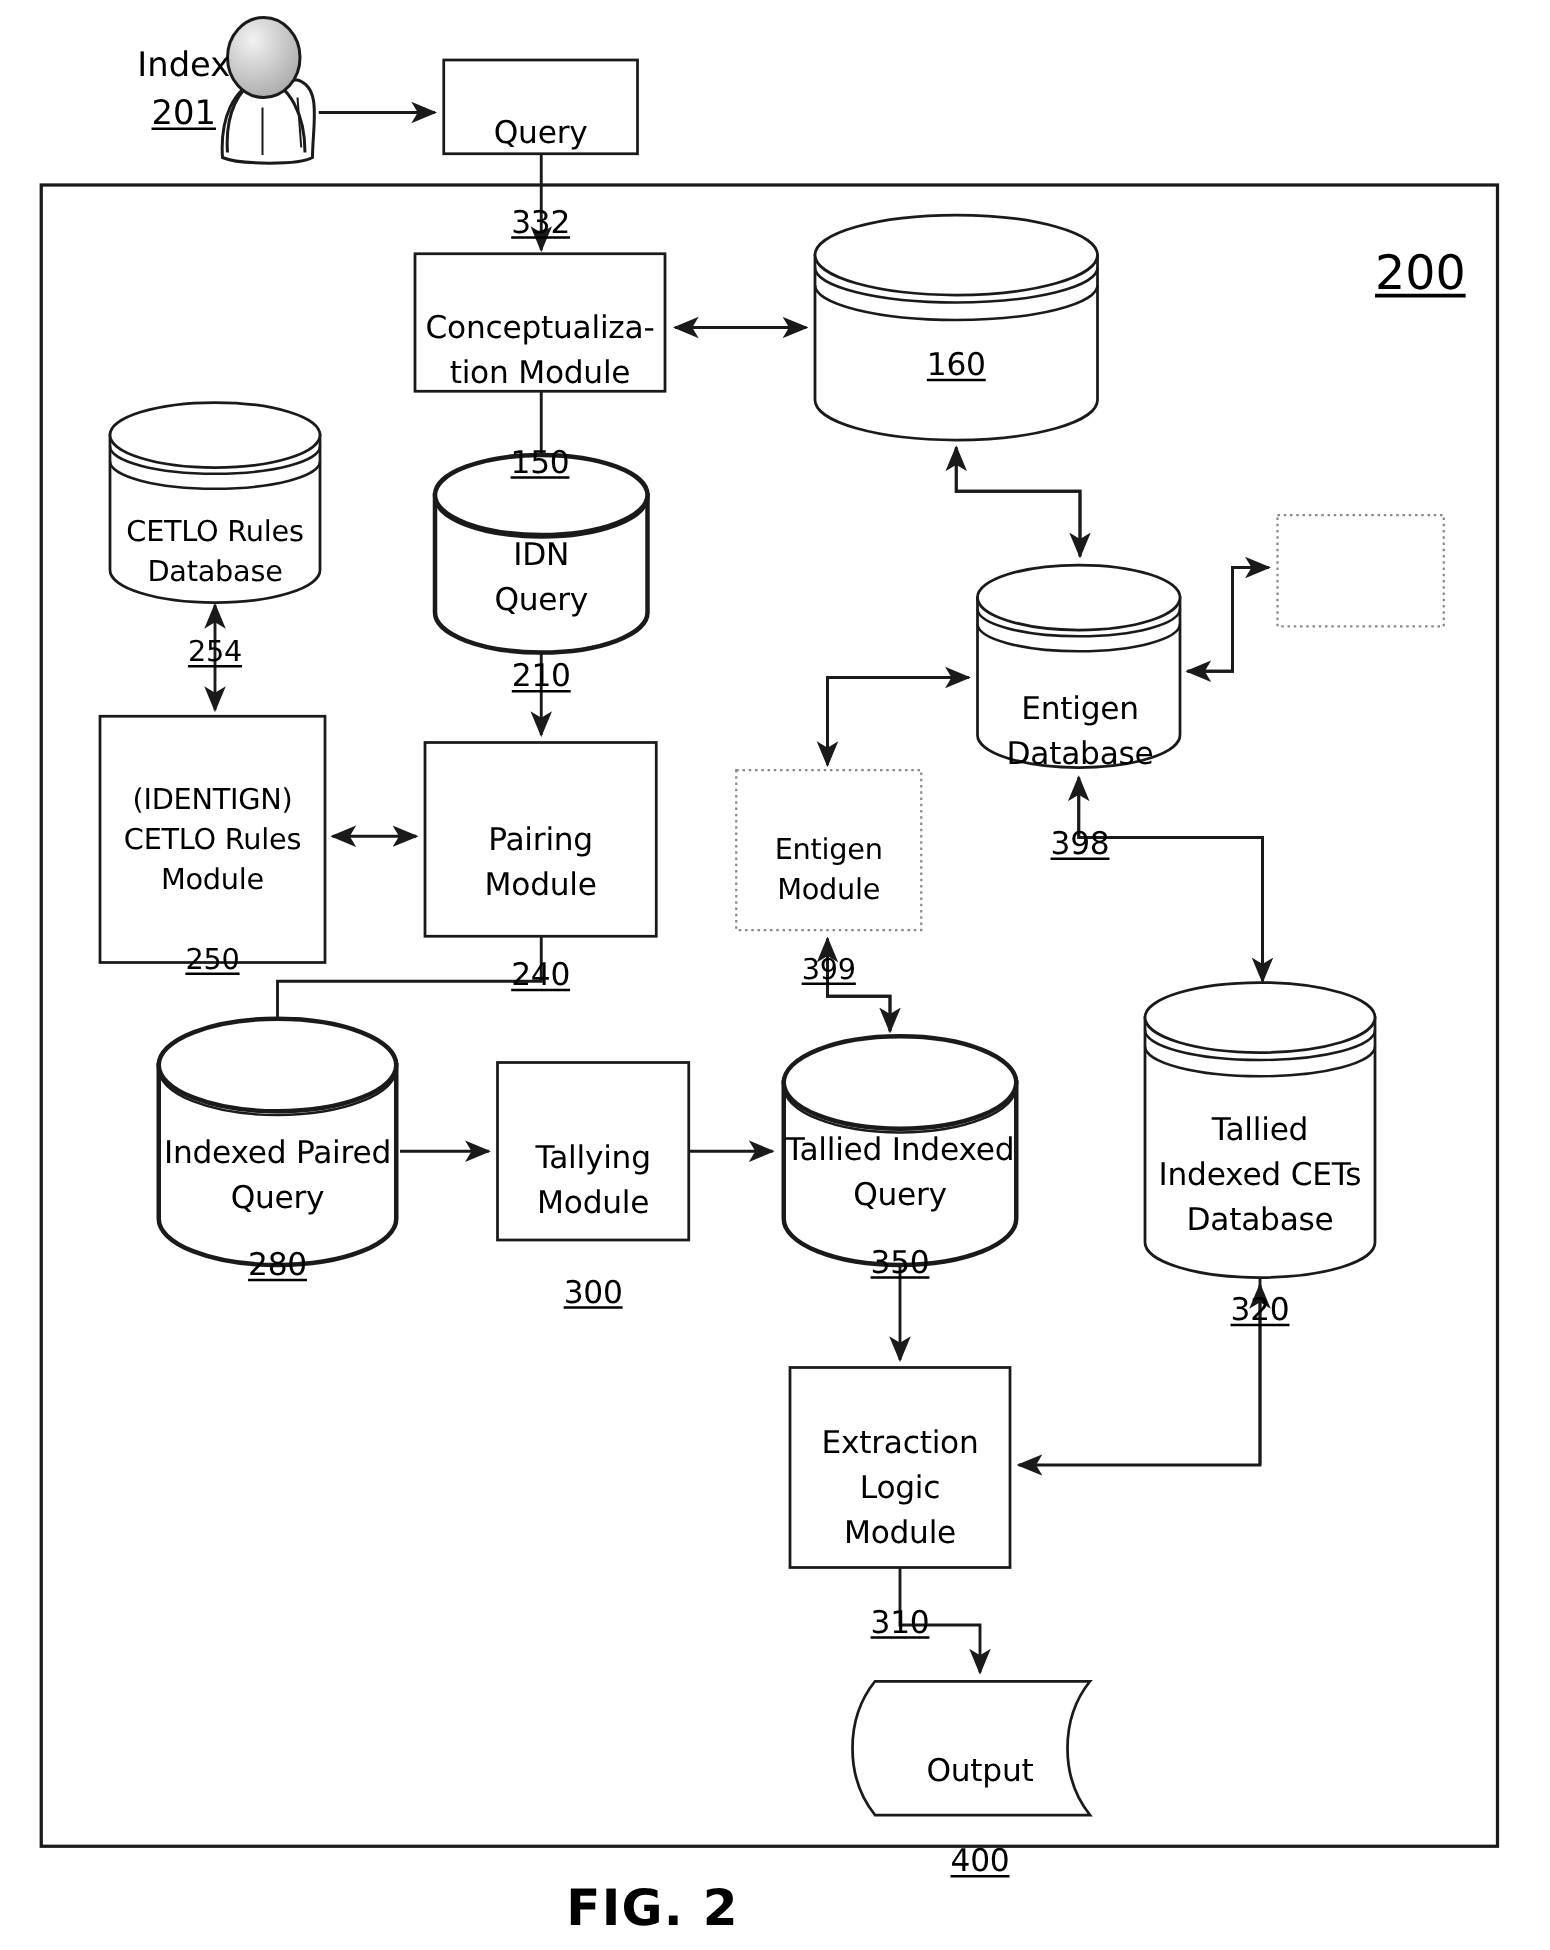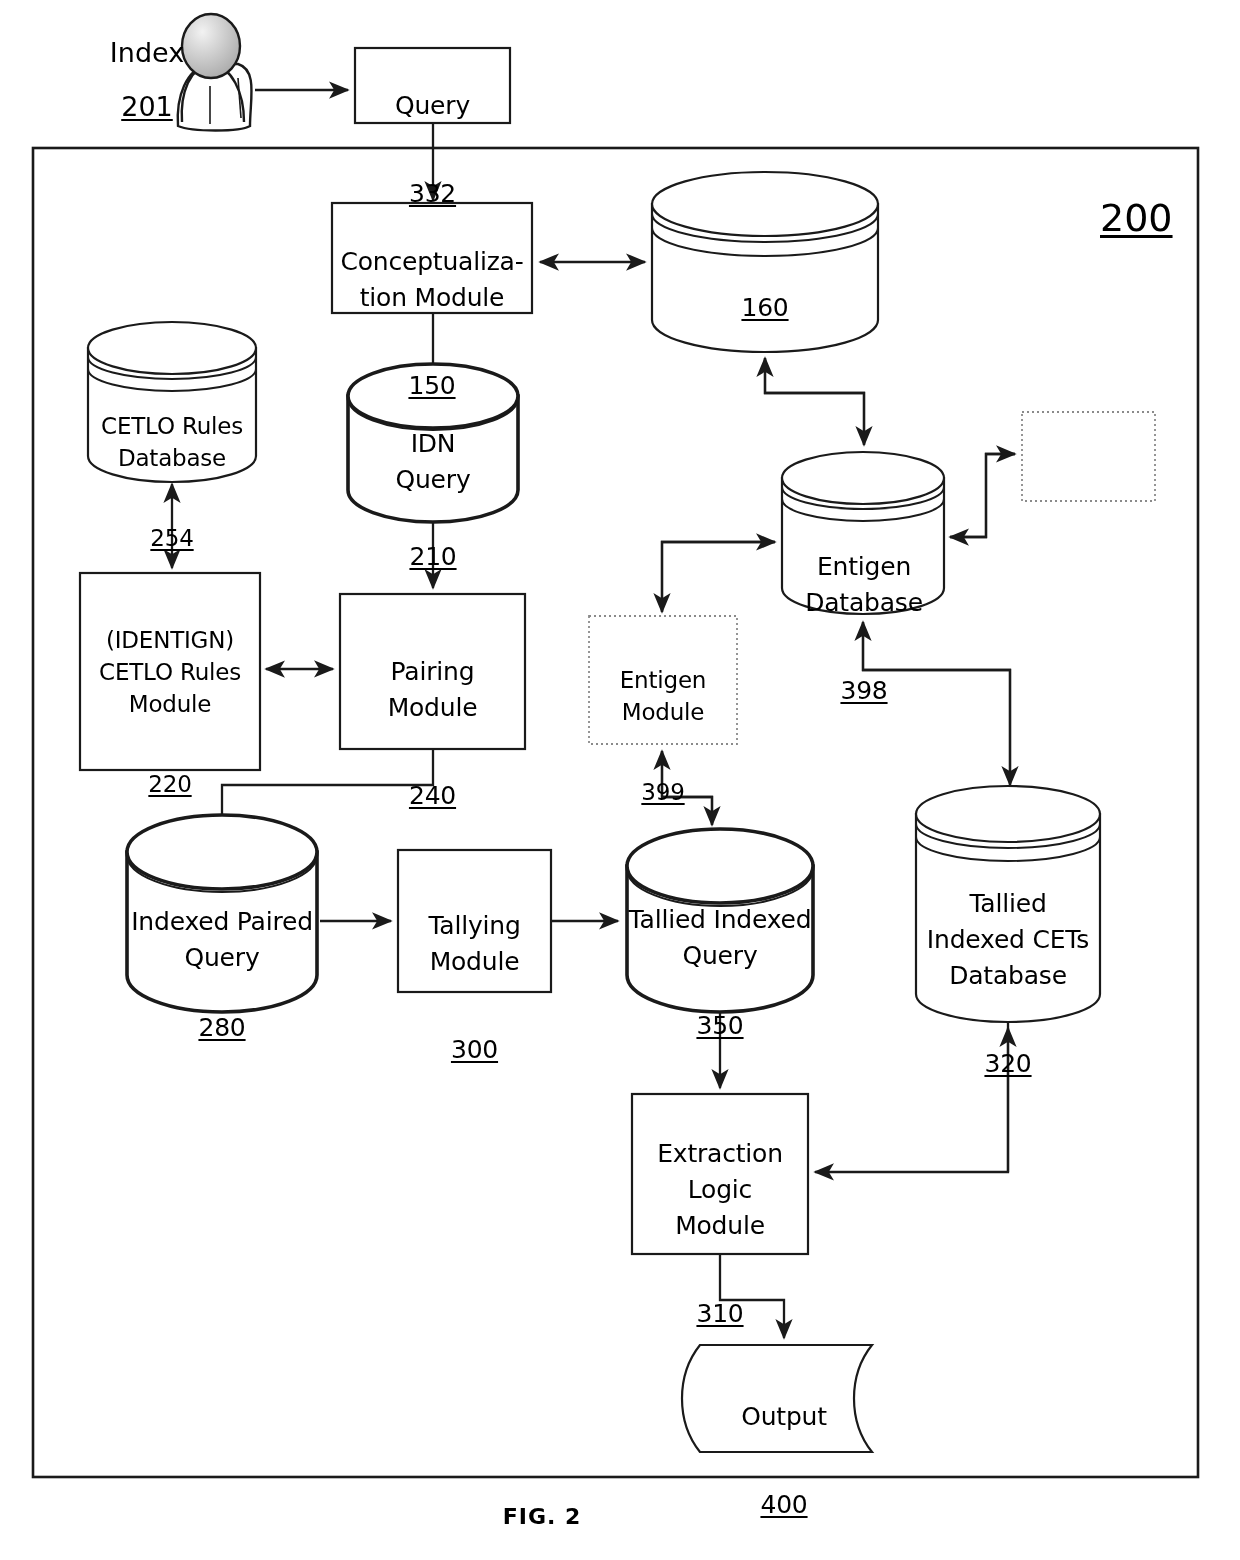--- a/index.html
+++ b/index.html
@@ -80,38 +80,37 @@
     text-align: center;
     color: #000000;
     font-family: "DejaVu Sans", sans-serif;
     font-size: 25px;
     line-height: 36px;
     letter-spacing: -0.2px;
     white-space: pre-line;
     pointer-events: none;
   }
   .lbl.small { font-size: 23px; line-height: 32px; }
-  .num { text-decoration: underline; text-underline-offset: 3px; margin-top: 16px; }
+  .num { text-decoration: underline; text-underline-offset: 3px; }
   .ref-200 {
     position: absolute;
     font-size: 38px;
     color: #000;
     text-decoration: underline;
     text-underline-offset: 4px;
   }
   .figcap {
     position: absolute;
     width: 1044px;
     text-align: center;
-    font-size: 22px;
+    font-size: 40px;
     font-weight: bold;
     color: #000;
     font-family: "DejaVu Sans", sans-serif;
     letter-spacing: 1px;
-    padding-left: 20px;
   }
   .user-lbl {
     position: absolute;
     text-align: center;
     font-size: 27px;
     line-height: 38px;
     color: #000;
   }
 </style>
 </head>
@@ -290,21 +289,21 @@
 Query</div>
   </div>
   <div class="lbl" style="left:353px; top:487px; width:160px;">
     <div class="num">210</div>
   </div>
 
   <div class="lbl small" style="left:78px; top:592px; width:184px;">
     <div>(IDENTIGN)
 CETLO Rules
 Module</div>
-    <div class="num">220</div>
+    <div class="num">250</div>
   </div>
 
   <div class="lbl" style="left:340px; top:618px; width:185px;">
     <div>Pairing
 Module</div>
     <div class="num">240</div>
   </div>
 
   <div class="lbl small" style="left:588px; top:632px; width:150px;">
     <div>Entigen

